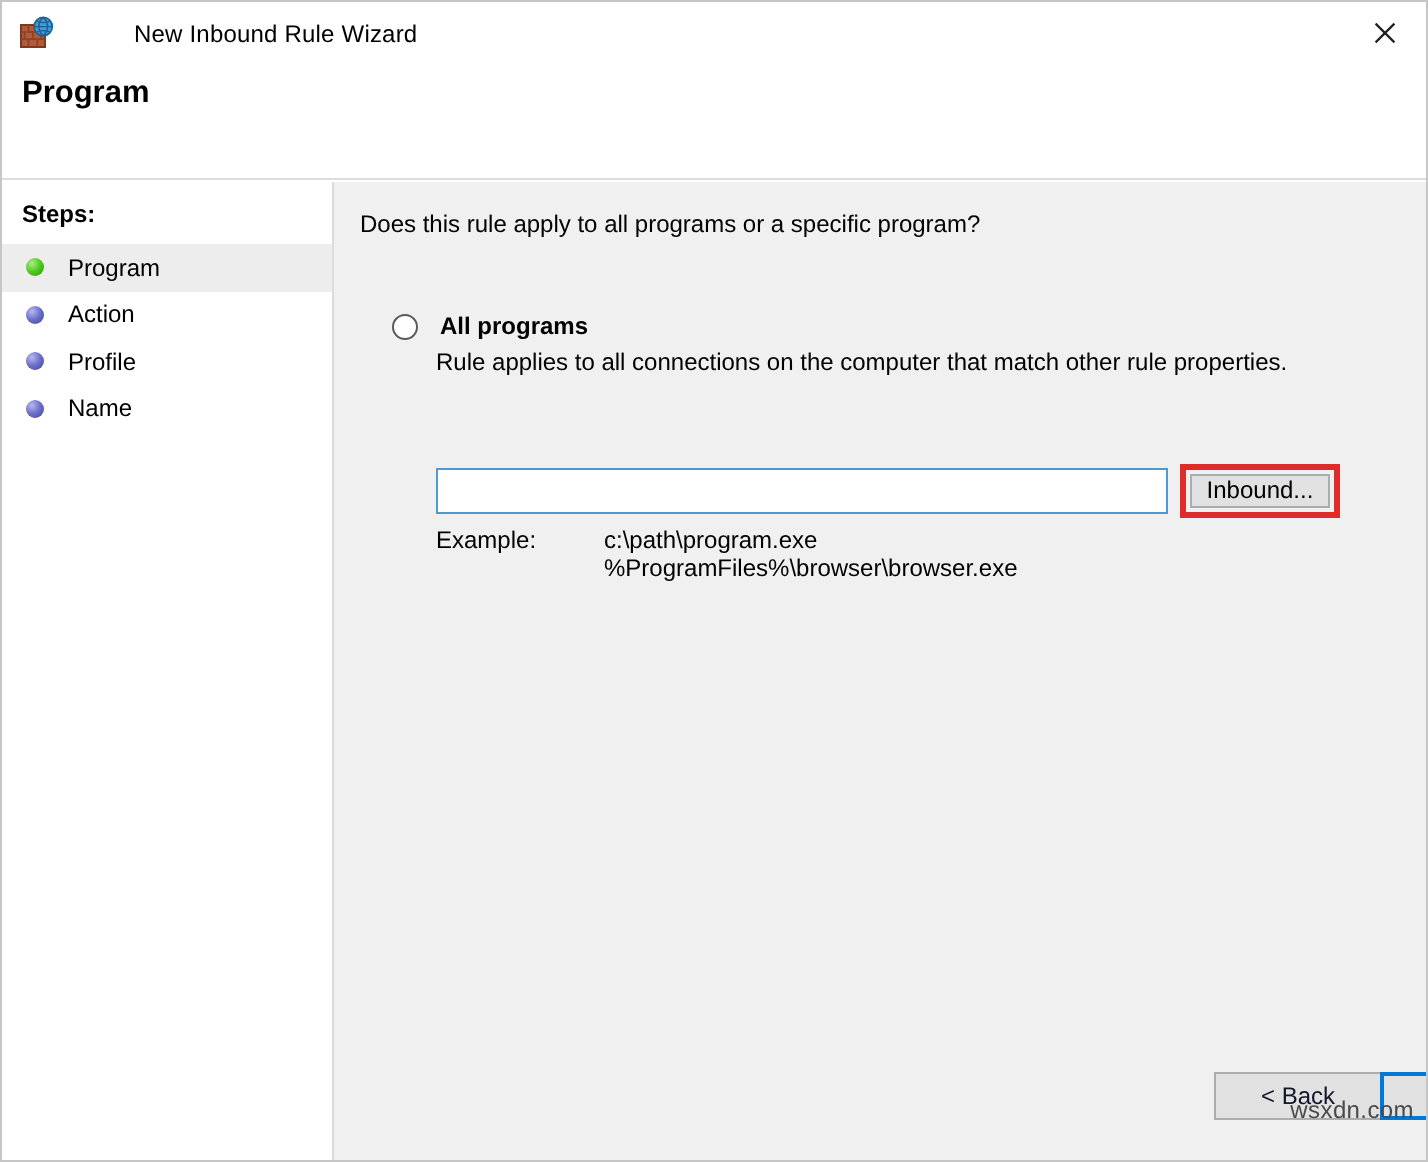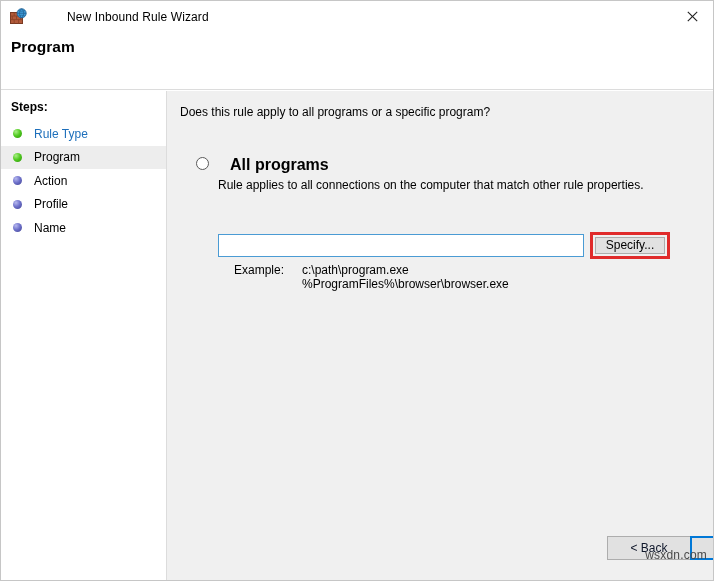--- a/index.html
+++ b/index.html
@@ -189,22 +189,22 @@
     content: "";
     position: absolute;
     left: 50%; top: 50%;
     width: 6px; height: 6px;
     margin-left: -3px;
     margin-top: -3px;
     border-radius: 50%;
     background: #1a1a1a;
   }
   .radio-label {
-    margin-left: 21px;
-    font-size: 16px;
+    margin-left: 11px;
+    font-size: 12px;
     font-weight: bold;
     color: #000000;
     white-space: nowrap;
     text-align: right;
   }
   .radio-desc {
     margin-left: 22px;
     margin-top: 4px;
     font-size: 12px;
     color: #000000;
@@ -263,21 +263,21 @@
   
   #example-block {
     position: absolute;
     left: 50px;
     top: 172px;
     font-size: 12px;
     color: #000000;
   }
   #example-label {
     position: absolute;
-    left: 16px; top: 0;
+    left: 0; top: 0;
     white-space: nowrap;
   }
   #example-lines {
     position: absolute;
     left: 84px; top: 0;
   }
   #example-lines div { white-space: nowrap; line-height: 14px; }
 
   
   #footer {
@@ -359,24 +359,20 @@
   <div id="header">
     <div id="page-title">Program</div>
   </div>
 
   <div id="body-area">
 
     <div id="sidebar">
       <div id="steps-label">Steps:</div>
       <div id="steps-list">
 
-        <div class="step-row">
-          <span class="step-bullet done"></span>
-          <span class="step-label link">Rule Type</span>
-        </div>
 
         <div class="step-row current">
           <span class="step-bullet done"></span>
           <span class="step-label">Program</span>
         </div>
 
         <div class="step-row">
           <span class="step-bullet pending"></span>
           <span class="step-label">Action</span>
         </div>
@@ -403,21 +399,21 @@
           <span class="radio"></span>
           <span class="radio-label">All programs</span>
         </div>
         <div class="radio-desc">Rule applies to all connections on the computer that match other rule properties.</div>
       </div>
 
 
       <div id="path-row">
         <input id="path-input" type="text" placeholder="" style="">
         <div id="browse-highlight"></div>
-        <button id="browse-btn">Specify...</button>
+        <button id="browse-btn">Inbound...</button>
       </div>
 
       <div id="example-block">
         <div id="example-label">Example:</div>
         <div id="example-lines">
           <div>c:\path\program.exe</div>
           <div>%ProgramFiles%\browser\browser.exe</div>
         </div>
       </div>
 

